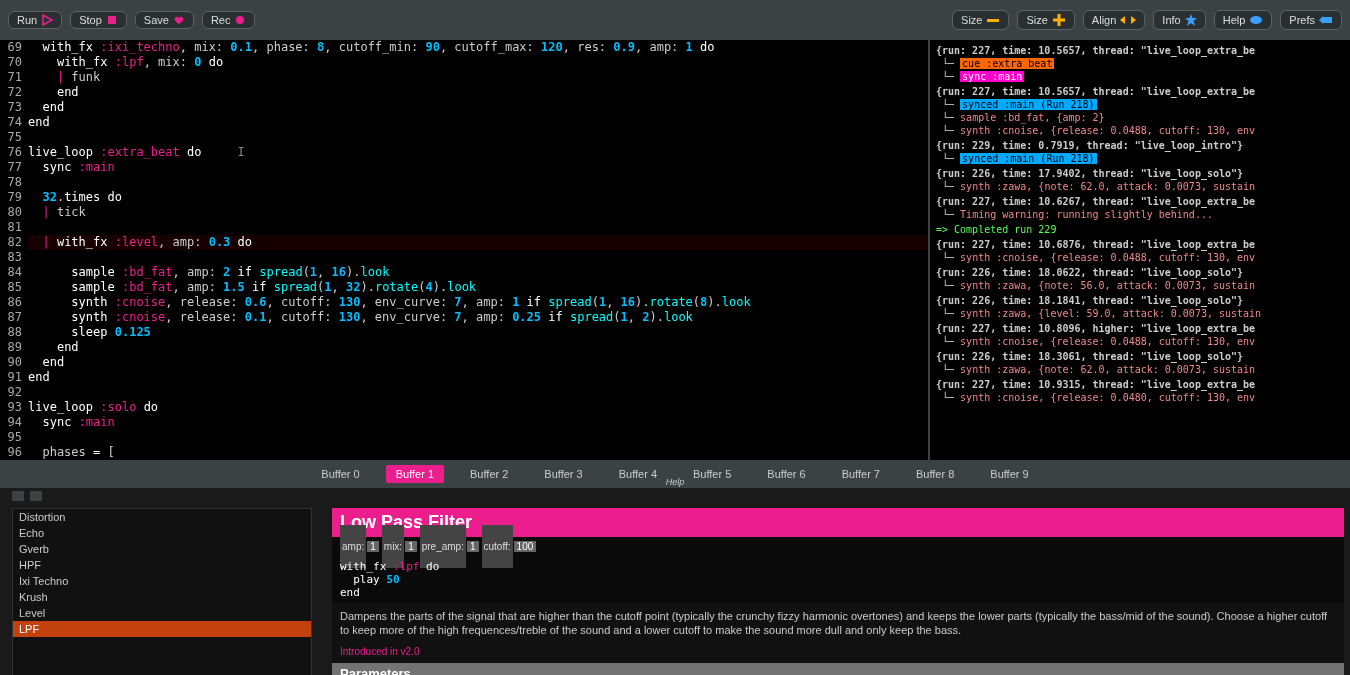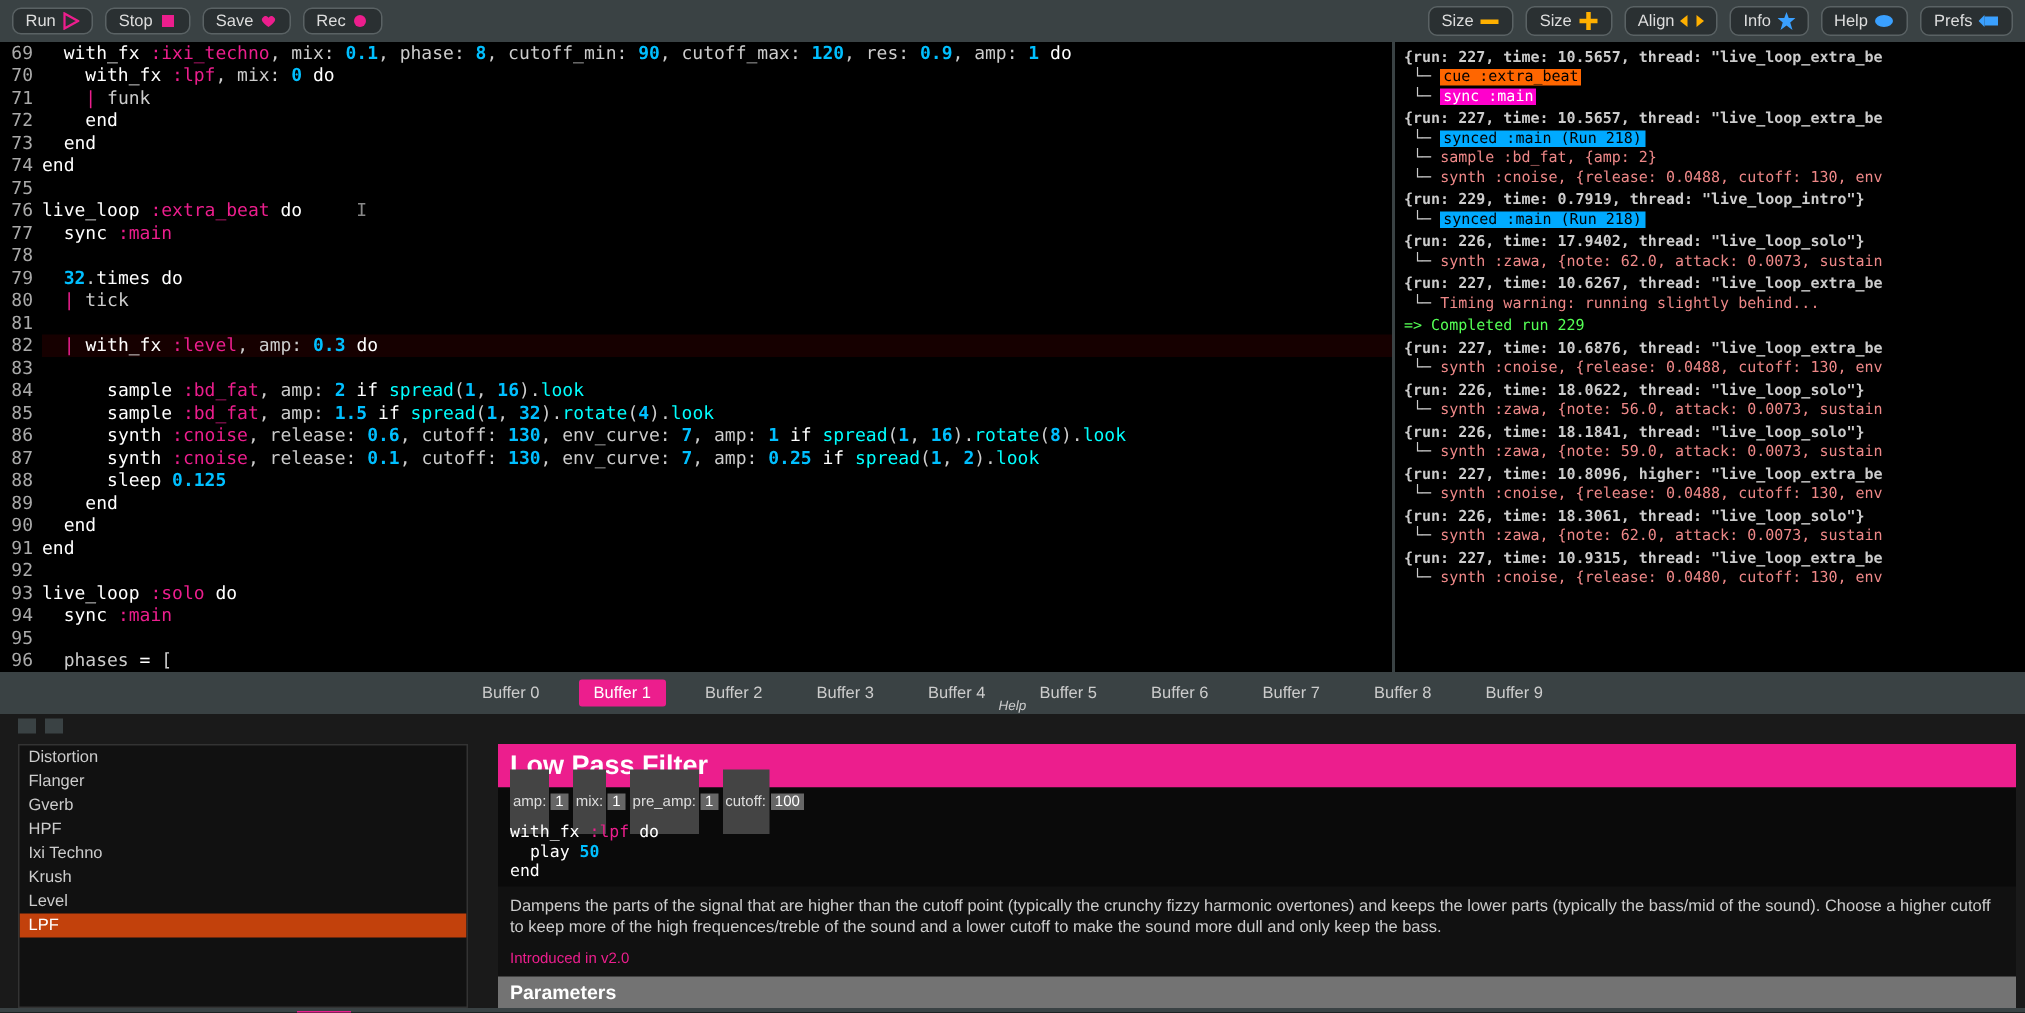--- a/index.html
+++ b/index.html
@@ -1,17 +1,17 @@
 <!DOCTYPE html>
 <html><head>
 <meta charset="utf-8">
 <style>
 * { box-sizing: border-box; margin: 0; padding: 0; }
 body { background: #000; color: #ccc; font-family: Menlo, Consolas, monospace; font-size: 12px; width: 1350px; height: 675px; overflow: hidden; }
-.toolbar { background: #3a4244; height: 28px; display: flex; align-items: center; padding: 0 8px; gap: 8px; }
+.toolbar { background: #3a4244; height: 40px; display: flex; align-items: center; padding: 0 8px; gap: 8px; }
 .toolbar-right { margin-left: auto; display: flex; gap: 8px; }
 .btn { background: #2a3032; border: 1px solid #5a6264; border-radius: 6px; padding: 2px 8px; color: #ddd; font-size: 11px; display: inline-flex; align-items: center; gap: 4px; cursor: pointer; font-family: Helvetica, Arial, sans-serif; }
 .icon { display: inline-block; }
 .main { display: flex; height: 420px; background: #000; }
 .editor { flex: 1; display: flex; overflow: hidden; border-right: 2px solid #3a4244; }
 .gutter { width: 28px; text-align: right; padding-right: 6px; color: #aaa; font-size: 12px; line-height: 15px; user-select: none; font-family: Menlo, Consolas, monospace; }
 .code { flex: 1; font-size: 12px; line-height: 15px; white-space: pre; overflow: hidden; font-family: Menlo, Consolas, monospace; }
 .log { width: 420px; background: #000; font-size: 10px; line-height: 13px; padding: 4px 6px; overflow: hidden; white-space: nowrap; }
 .log-entry { color: #ccc; margin-bottom: 2px; }
 .log-sub { color: #e88; font-size: 10px; }
@@ -180,21 +180,21 @@
   </div>
   <div class="log" id="log">
       <div class="log-entry"><b>{run: 227, time: 10.5657, thread: "live_loop_extra_be</b><br>&nbsp;└─ <span class="hl-cue">cue :extra_beat</span><br>&nbsp;└─ <span class="hl-sync2">sync :main</span></div>
       <div class="log-entry"><b>{run: 227, time: 10.5657, thread: "live_loop_extra_be</b><br>&nbsp;└─ <span class="hl-sync">synced :main (Run 218)</span><br>&nbsp;└─ <span class="log-sub">sample :bd_fat, {amp: 2}</span><br>&nbsp;└─ <span class="log-sub">synth :cnoise, {release: 0.0488, cutoff: 130, env</span></div>
       <div class="log-entry"><b>{run: 229, time: 0.7919, thread: "live_loop_intro"}</b><br>&nbsp;└─ <span class="hl-sync">synced :main (Run 218)</span></div>
       <div class="log-entry"><b>{run: 226, time: 17.9402, thread: "live_loop_solo"}</b><br>&nbsp;└─ <span class="log-sub">synth :zawa, {note: 62.0, attack: 0.0073, sustain</span></div>
       <div class="log-entry"><b>{run: 227, time: 10.6267, thread: "live_loop_extra_be</b><br>&nbsp;└─ <span class="log-sub">Timing warning: running slightly behind...</span></div>
       <div class="log-entry"><span class="hl-green">=&gt; Completed run 229</span></div>
       <div class="log-entry"><b>{run: 227, time: 10.6876, thread: "live_loop_extra_be</b><br>&nbsp;└─ <span class="log-sub">synth :cnoise, {release: 0.0488, cutoff: 130, env</span></div>
       <div class="log-entry"><b>{run: 226, time: 18.0622, thread: "live_loop_solo"}</b><br>&nbsp;└─ <span class="log-sub">synth :zawa, {note: 56.0, attack: 0.0073, sustain</span></div>
-      <div class="log-entry"><b>{run: 226, time: 18.1841, thread: "live_loop_solo"}</b><br>&nbsp;└─ <span class="log-sub">synth :zawa, {note: 59.0, attack: 0.0073, sustain</span></div>
+      <div class="log-entry"><b>{run: 226, time: 18.1841, thread: "live_loop_solo"}</b><br>&nbsp;└─ <span class="log-sub">synth :zawa, {level: 59.0, attack: 0.0073, sustain</span></div>
       <div class="log-entry"><b>{run: 227, time: 10.8096, higher: "live_loop_extra_be</b><br>&nbsp;└─ <span class="log-sub">synth :cnoise, {release: 0.0488, cutoff: 130, env</span></div>
       <div class="log-entry"><b>{run: 226, time: 18.3061, thread: "live_loop_solo"}</b><br>&nbsp;└─ <span class="log-sub">synth :zawa, {note: 62.0, attack: 0.0073, sustain</span></div>
       <div class="log-entry"><b>{run: 227, time: 10.9315, thread: "live_loop_extra_be</b><br>&nbsp;└─ <span class="log-sub">synth :cnoise, {release: 0.0480, cutoff: 130, env</span></div>
     </div>
 </div>
 
 <div class="buftabs" id="buftabs">
     <div class="buftab">Buffer 0</div>
     <div class="buftab active">Buffer 1</div>
     <div class="buftab">Buffer 2</div>
@@ -205,21 +205,21 @@
     <div class="buftab">Buffer 7</div>
     <div class="buftab">Buffer 8</div>
     <div class="buftab">Buffer 9</div>
     <div class="help-label">Help</div>
   </div>
 
 <div style="background:#1a1a1a;padding:2px 0 0 12px;"><span class="prefix-bar"></span><span class="prefix-bar"></span></div>
 <div class="bottom">
   <div class="fx-list" id="fxlist">
       <div class="fx-item">Distortion</div>
-      <div class="fx-item">Flanger</div>
+      <div class="fx-item">Echo</div>
       <div class="fx-item">Gverb</div>
       <div class="fx-item">HPF</div>
       <div class="fx-item">Ixi Techno</div>
       <div class="fx-item">Krush</div>
       <div class="fx-item">Level</div>
       <div class="fx-item active">LPF</div>
     </div>
   <div class="doc">
     <div class="doc-title">Low Pass Filter</div>
     <div class="doc-params" id="docparams"><span class="pchip">amp:</span><span class="pval">1</span><span class="pchip">mix:</span><span class="pval">1</span><span class="pchip">pre_amp:</span><span class="pval">1</span><span class="pchip">cutoff:</span><span class="pval">100</span></div>

